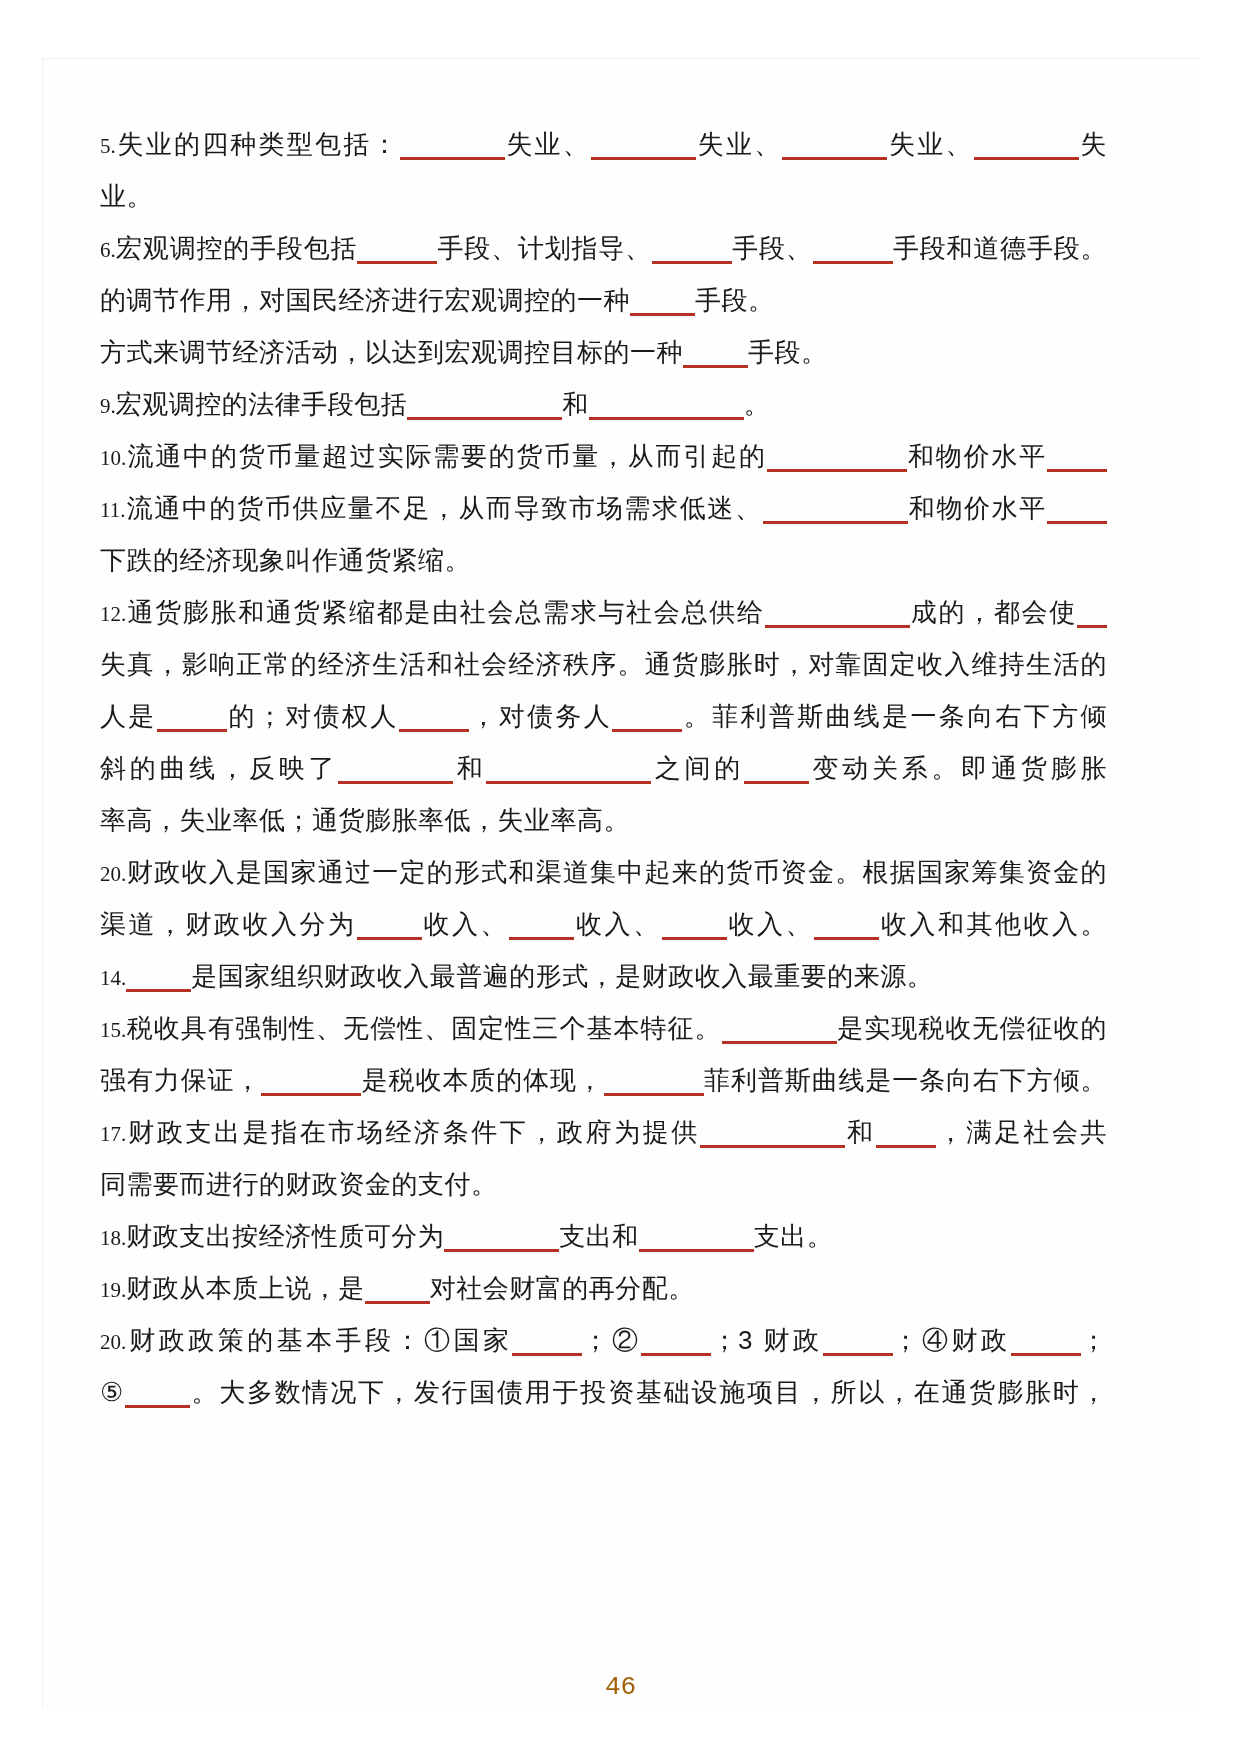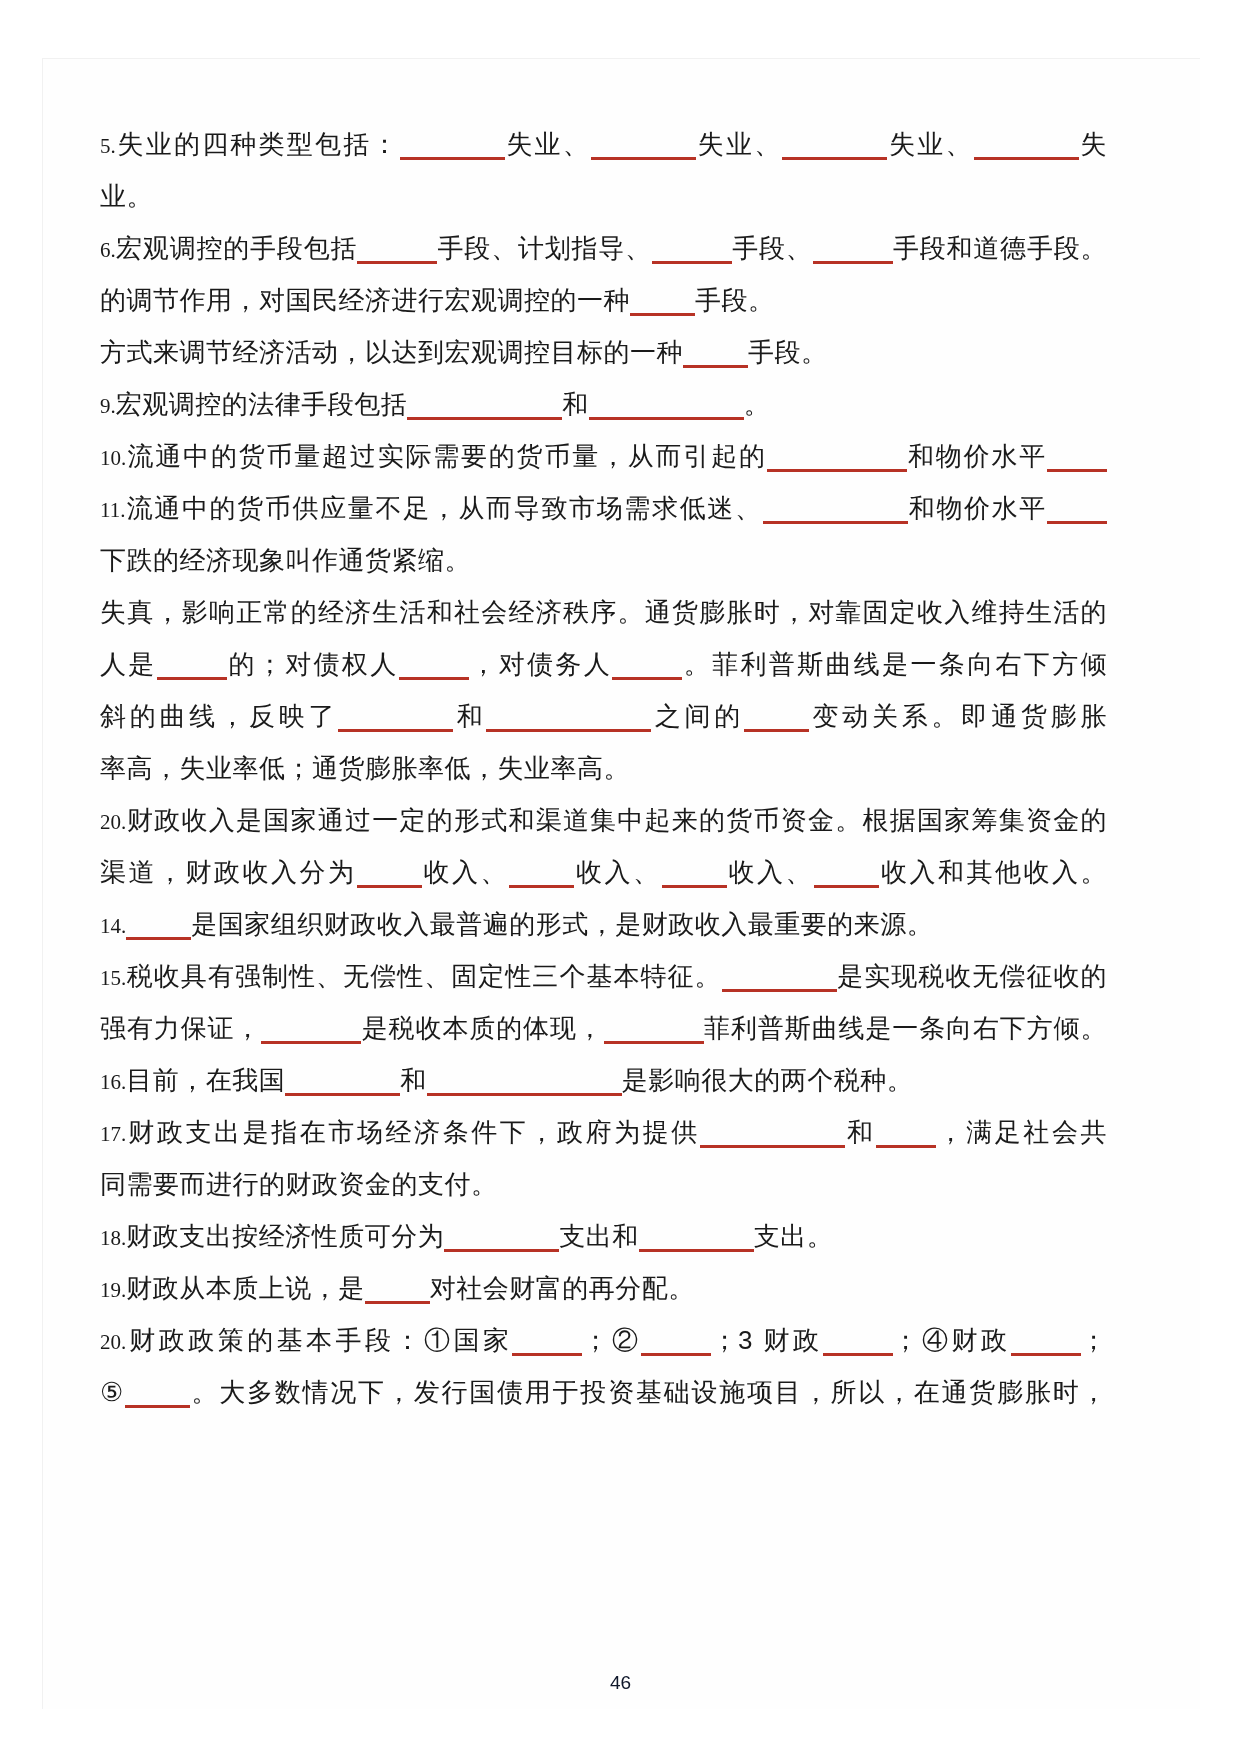--- a/index.html
+++ b/index.html
@@ -54,50 +54,50 @@
     height: 0;
     border-bottom: 3px solid #b73225;
     vertical-align: -7px;
   }
   .page-number {
     position: absolute;
     left: 0;
     top: 1672px;
     width: 100%;
     text-align: center;
-    font-family: Liberation Sans, sans-serif;
-    font-size: 19px;
-    color: #0f172a;
+    font-family: Liberation Mono, monospace;
+    font-size: 26px;
+    color: #a16207;
   }
 </style>
 </head>
 <body>
 
 <div class="page-sheet"></div>
 
 <div class="content">
     <div class="line justify"><span class="num">5.</span><span class="text">失业的四种类型包括：</span><span class="blank" style="width: 105px; border-bottom-color: rgb(183, 50, 37);"></span><span class="text">失业、</span><span class="blank" style="width: 105px; border-bottom-color: rgb(183, 50, 37);"></span><span class="text">失业、</span><span class="blank" style="width: 105px; border-bottom-color: rgb(183, 50, 37);"></span><span class="text">失业、</span><span class="blank" style="width: 105px; border-bottom-color: rgb(183, 50, 37);"></span><span class="text">失</span></div>
     <div class="line"><span class="text">业。</span></div>
     <div class="line justify"><span class="num">6.</span><span class="text">宏观调控的手段包括</span><span class="blank" style="width: 80px; border-bottom-color: rgb(183, 50, 37);"></span><span class="text">手段、计划指导、</span><span class="blank" style="width: 80px; border-bottom-color: rgb(183, 50, 37);"></span><span class="text">手段、</span><span class="blank" style="width: 80px; border-bottom-color: rgb(183, 50, 37);"></span><span class="text">手段和道德手段。</span></div>
     <div class="line"><span class="text">的调节作用，对国民经济进行宏观调控的一种</span><span class="blank" style="width: 65px; border-bottom-color: rgb(183, 50, 37);"></span><span class="text">手段。</span></div>
     <div class="line"><span class="text">方式来调节经济活动，以达到宏观调控目标的一种</span><span class="blank" style="width: 65px; border-bottom-color: rgb(183, 50, 37);"></span><span class="text">手段。</span></div>
     <div class="line"><span class="num">9.</span><span class="text">宏观调控的法律手段包括</span><span class="blank" style="width: 155px; border-bottom-color: rgb(183, 50, 37);"></span><span class="text">和</span><span class="blank" style="width: 155px; border-bottom-color: rgb(183, 50, 37);"></span><span class="text">。</span></div>
     <div class="line justify"><span class="num">10.</span><span class="text">流通中的货币量超过实际需要的货币量，从而引起的</span><span class="blank" style="width: 140px; border-bottom-color: rgb(183, 50, 37);"></span><span class="text">和物价水平</span><span class="blank" style="width: 60px; border-bottom-color: rgb(183, 50, 37);"></span></div>
     <div class="line justify"><span class="num">11.</span><span class="text">流通中的货币供应量不足，从而导致市场需求低迷、</span><span class="blank" style="width: 145px; border-bottom-color: rgb(183, 50, 37);"></span><span class="text">和物价水平</span><span class="blank" style="width: 60px; border-bottom-color: rgb(183, 50, 37);"></span></div>
     <div class="line"><span class="text">下跌的经济现象叫作通货紧缩。</span></div>
+    <div class="line justify"><span class="num">12.</span><span class="text">通货膨胀和通货紧缩都是由社会总需求与社会总供给</span><span class="blank" style="width: 145px; border-bottom-color: rgb(183, 50, 37);"></span><span class="text">成的，都会使</span><span class="blank" style="width: 30px; border-bottom-color: rgb(183, 50, 37);"></span></div>
     <div class="line justify"><span class="text">失真，影响正常的经济生活和社会经济秩序。通货膨胀时，对靠固定收入维持生活的</span></div>
     <div class="line justify"><span class="text">人是</span><span class="blank" style="width: 70px; border-bottom-color: rgb(183, 50, 37);"></span><span class="text">的；对债权人</span><span class="blank" style="width: 70px; border-bottom-color: rgb(183, 50, 37);"></span><span class="text">，对债务人</span><span class="blank" style="width: 70px; border-bottom-color: rgb(183, 50, 37);"></span><span class="text">。菲利普斯曲线是一条向右下方倾</span></div>
     <div class="line justify"><span class="text">斜的曲线，反映了</span><span class="blank" style="width: 115px; border-bottom-color: rgb(183, 50, 37);"></span><span class="text">和</span><span class="blank" style="width: 165px; border-bottom-color: rgb(183, 50, 37);"></span><span class="text">之间的</span><span class="blank" style="width: 65px; border-bottom-color: rgb(183, 50, 37);"></span><span class="text">变动关系。即通货膨胀</span></div>
     <div class="line"><span class="text">率高，失业率低；通货膨胀率低，失业率高。</span></div>
     <div class="line justify"><span class="num">20.</span><span class="text">财政收入是国家通过一定的形式和渠道集中起来的货币资金。根据国家筹集资金的</span></div>
     <div class="line justify"><span class="text">渠道，财政收入分为</span><span class="blank" style="width: 65px; border-bottom-color: rgb(183, 50, 37);"></span><span class="text">收入、</span><span class="blank" style="width: 65px; border-bottom-color: rgb(183, 50, 37);"></span><span class="text">收入、</span><span class="blank" style="width: 65px; border-bottom-color: rgb(183, 50, 37);"></span><span class="text">收入、</span><span class="blank" style="width: 65px; border-bottom-color: rgb(183, 50, 37);"></span><span class="text">收入和其他收入。</span></div>
     <div class="line"><span class="num">14.</span><span class="blank" style="width: 65px; border-bottom-color: rgb(183, 50, 37);"></span><span class="text">是国家组织财政收入最普遍的形式，是财政收入最重要的来源。</span></div>
     <div class="line justify"><span class="num">15.</span><span class="text">税收具有强制性、无偿性、固定性三个基本特征。</span><span class="blank" style="width: 115px; border-bottom-color: rgb(183, 50, 37);"></span><span class="text">是实现税收无偿征收的</span></div>
     <div class="line justify"><span class="text">强有力保证，</span><span class="blank" style="width: 100px; border-bottom-color: rgb(183, 50, 37);"></span><span class="text">是税收本质的体现，</span><span class="blank" style="width: 100px; border-bottom-color: rgb(183, 50, 37);"></span><span class="text">菲利普斯曲线是一条向右下方倾。</span></div>
-    <div class="line"><span class="num">16.</span><span class="text">目前，在我国</span><span class="blank" style="width: 115px; border-bottom-color: rgb(183, 50, 37);"></span><span class="text">和</span><span class="blank" style="width: 195px; border-bottom-color: rgb(183, 50, 37);"></span><span class="text">是影响很大的两个税种。</span></div>
     <div class="line justify"><span class="num">17.</span><span class="text">财政支出是指在市场经济条件下，政府为提供</span><span class="blank" style="width: 145px; border-bottom-color: rgb(183, 50, 37);"></span><span class="text">和</span><span class="blank" style="width: 60px; border-bottom-color: rgb(183, 50, 37);"></span><span class="text">，满足社会共</span></div>
     <div class="line"><span class="text">同需要而进行的财政资金的支付。</span></div>
     <div class="line"><span class="num">18.</span><span class="text">财政支出按经济性质可分为</span><span class="blank" style="width: 115px; border-bottom-color: rgb(183, 50, 37);"></span><span class="text">支出和</span><span class="blank" style="width: 115px; border-bottom-color: rgb(183, 50, 37);"></span><span class="text">支出。</span></div>
     <div class="line"><span class="num">19.</span><span class="text">财政从本质上说，是</span><span class="blank" style="width: 65px; border-bottom-color: rgb(183, 50, 37);"></span><span class="text">对社会财富的再分配。</span></div>
     <div class="line justify"><span class="num">20.</span><span class="text">财政政策的基本手段：①国家</span><span class="blank" style="width: 70px; border-bottom-color: rgb(183, 50, 37);"></span><span class="text">；②</span><span class="blank" style="width: 70px; border-bottom-color: rgb(183, 50, 37);"></span><span class="text">；3 财政</span><span class="blank" style="width: 70px; border-bottom-color: rgb(183, 50, 37);"></span><span class="text">；④财政</span><span class="blank" style="width: 70px; border-bottom-color: rgb(183, 50, 37);"></span><span class="text">；</span></div>
     <div class="line justify"><span class="text">⑤</span><span class="blank" style="width: 65px; border-bottom-color: rgb(183, 50, 37);"></span><span class="text">。大多数情况下，发行国债用于投资基础设施项目，所以，在通货膨胀时，</span></div>
   </div>
 
 <div class="page-number">46</div>
 

